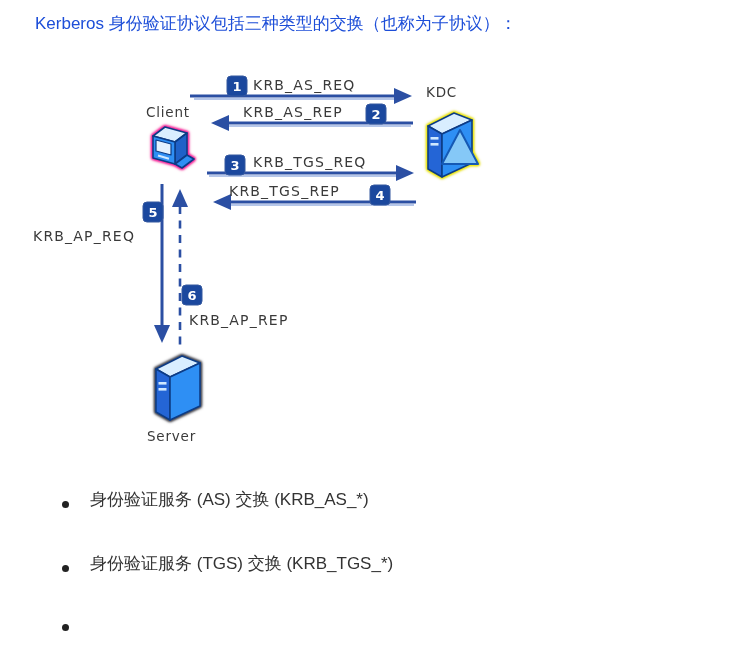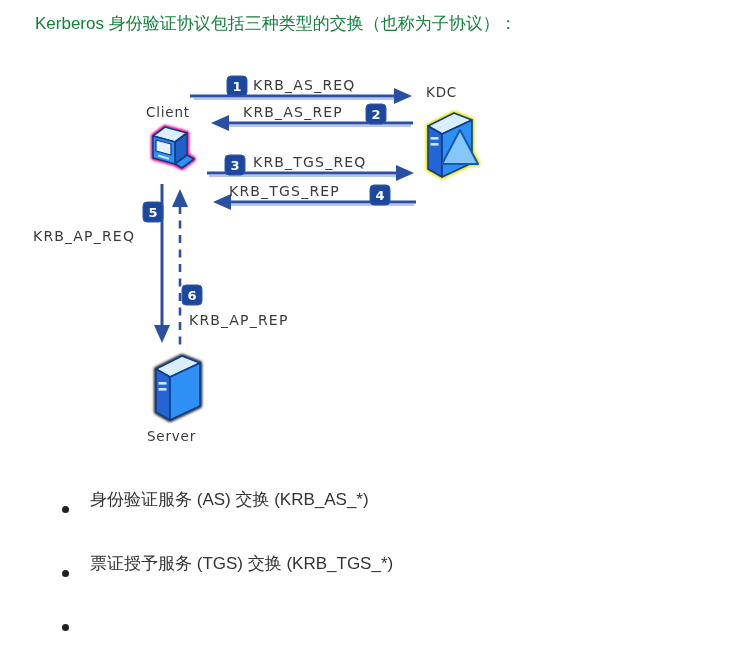--- a/index.html
+++ b/index.html
@@ -7,42 +7,42 @@
   .page {
     position:relative;
     width:745px; height:659px;
     background:#ffffff;
     overflow:hidden;
     font-family:"Liberation Sans","DejaVu Sans",sans-serif;
     color:#3a3a3a;
   }
   .intro {
     position:absolute; left:35px; top:12px;
-    font-size:17px; line-height:24px; color:#15803d;
+    font-size:17px; line-height:24px; color:#1d4ed8;
   }
   
   .diagram-svg { position:absolute; left:0; top:50px; }
   .aline       { stroke:#2b4fa3; stroke-width:3; fill:none; }
   .aline-light { stroke:#9cb3e2; stroke-width:1.5; fill:none; }
   .ahead       { fill:#2b4fa3; stroke:none; }
   .dashline    { stroke:#2b4fa3; stroke-width:2.6; fill:none; stroke-dasharray:8 6.5; }
   .badge-rect  { fill:#1b489e; stroke:#35589f; stroke-width:1; }
   .badge-num   { fill:#ffffff; font-size:13px; font-weight:bold;
                  font-family:"DejaVu Sans",sans-serif; text-anchor:middle; }
   .msg-label   { fill:#3a3a3a; font-size:14px; letter-spacing:1.2px;
                  font-family:"DejaVu Sans",sans-serif; }
   .node-label  { fill:#3a3a3a; font-size:13.5px; letter-spacing:0.8px;
                  font-family:"DejaVu Sans",sans-serif; }
   .icon-shape  { stroke:#0d3c86; stroke-width:1.6; stroke-linejoin:round; }
   .glow-pink   { filter:drop-shadow(0 0 1.2px #ff2da2) drop-shadow(0 0 1.2px #ff2da2) drop-shadow(0 0 1.3px #e9007e); }
   .glow-yellow { filter:drop-shadow(0 0 1.2px #f5ee00) drop-shadow(0 0 1.2px #f5ee00) drop-shadow(0 0 1.3px #d8d000); }
   .glow-gray   { filter:drop-shadow(0 0 1.2px #55555e) drop-shadow(0 0 1.2px #55555e) drop-shadow(0 0 1px #33333a); }
   
   .bullets { position:absolute; left:62px; top:487px; list-style:none; }
-  .bullets li { display:flex; align-items:flex-end; margin-bottom:38px;
+  .bullets li { display:flex; align-items:center; margin-bottom:38px;
                 font-size:17px; line-height:26px; color:#333333; }
   .dot { flex:0 0 auto; width:7px; height:7px; border-radius:50%;
          background:#222222; margin:9px 21px 0 0; }
 </style>
 </head>
 <body>
 
 <div class="page">
 
   <p class="intro">Kerberos 身份验证协议包括三种类型的交换（也称为子协议）：</p>
@@ -149,20 +149,20 @@
     <text class="node-label" x="147" y="441">Server</text>
   </svg>
 
   <ul class="bullets">
     <li>
       <span class="dot"></span>
       <span>身份验证服务 (AS) 交换 (KRB_AS_*)</span>
     </li>
     <li>
       <span class="dot"></span>
-      <span>票证授予服务 (TGS) 交换 (KRB_TGS_*)</span>
+      <span>身份验证服务 (TGS) 交换 (KRB_TGS_*)</span>
     </li>
     <li>
       <span class="dot"></span>
     </li>
   </ul>
 
 </div>
 
 </body></html>

